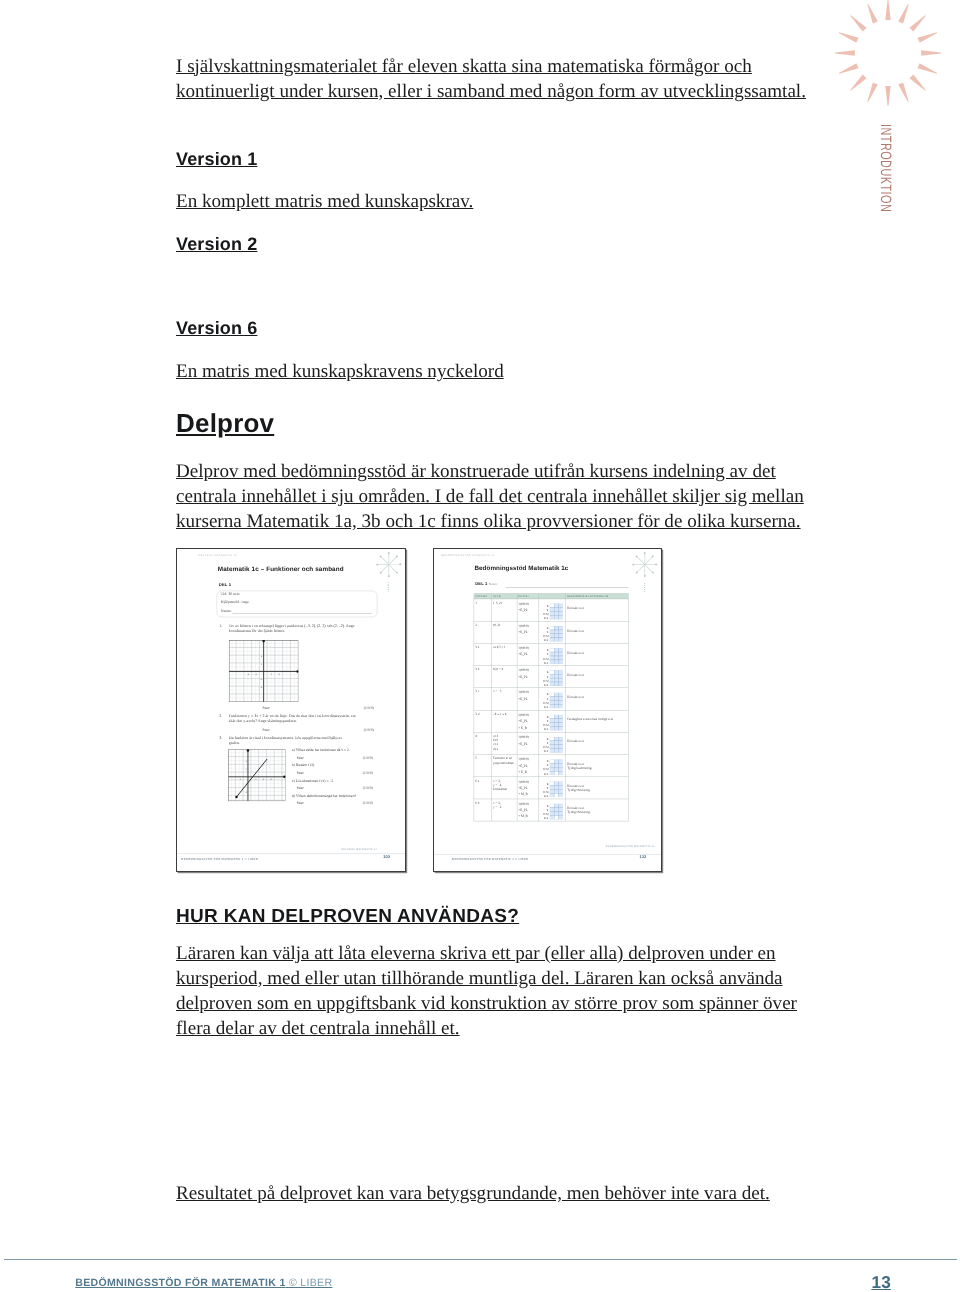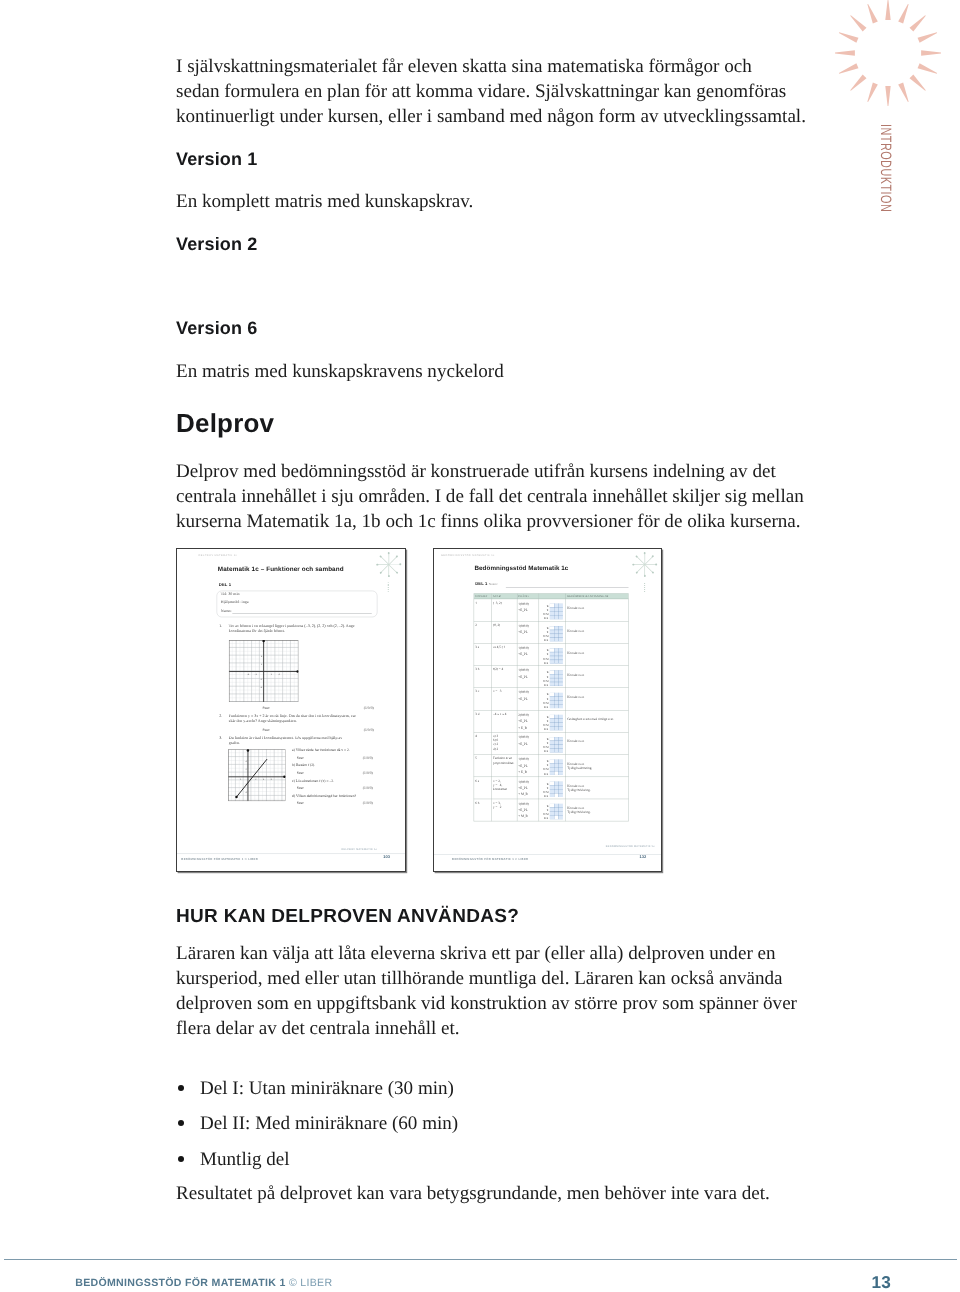--- a/index.html
+++ b/index.html
@@ -1,21 +1,21 @@
 <!DOCTYPE html>
 <html><head>
 <meta charset="utf-8">
 <style>
   html,body{margin:0;padding:0;}
   body{width:960px;height:1292px;background:#ffffff;overflow:hidden;position:relative;
        font-family:"Liberation Serif",serif;-webkit-font-smoothing:antialiased;text-rendering:geometricPrecision;}
   .page{position:absolute;left:0;top:0;width:960px;height:1292px;}
   .serif{font-family:"Liberation Serif",serif;font-size:19.1px;line-height:25px;color:#1c1c1c;}
   .sans{font-family:"Liberation Sans",sans-serif;font-weight:bold;color:#17181a;}
-  .abs{position:absolute;}
+  .abs{position:absolute;text-decoration:underline;}
   .nw{white-space:nowrap;}
 
   
   #intro-para{left:176px;top:53.5px;}
   .ver-h{left:176px;font-size:18px;letter-spacing:0.15px;}
   .ver-b{left:176px;}
 
   h2.delprov{margin:0;left:176px;top:407.7px;font-size:26px;letter-spacing:0.2px;}
   #delprov-para{left:176px;top:458.7px;}
 
@@ -82,35 +82,34 @@
   .t-starlbl{position:absolute;left:606.3px;top:96px;width:3.2px;height:27px;
             background:repeating-linear-gradient(to bottom,#c3d3cb 0 3px,transparent 3px 6px);}
 </style>
 </head>
 <body>
 
 <div class="page">
 
   <div class="abs serif nw" id="intro-para">
     <div>I självskattningsmaterialet får eleven skatta sina matematiska förmågor och</div>
-    <div>sedan formulera en plan för att komma vidare. Självskattningar kan genomföras</div>
     <div>kontinuerligt under kursen, eller i samband med någon form av utvecklingssamtal.</div>
   </div>
 
   <div class="abs sans ver-h" style="top:148.9px">Version 1</div>
   <div class="abs serif ver-b nw" style="top:189.3px">En komplett matris med kunskapskrav.</div>
   <div class="abs sans ver-h" style="top:233.9px">Version 2</div>
   <div class="abs sans ver-h" style="top:318.3px">Version 6</div>
   <div class="abs serif ver-b nw" style="top:359.4px">En matris med kunskapskravens nyckelord</div>
 
   <h2 class="abs sans delprov">Delprov</h2>
   <div class="abs serif nw" id="delprov-para">
     <div>Delprov med bedömningsstöd är konstruerade utifrån kursens indelning av det</div>
     <div>centrala innehållet i sju områden. I de fall det centrala innehållet skiljer sig mellan</div>
-    <div>kurserna Matematik 1a, 1b och 1c finns olika provversioner för de olika kurserna.</div>
+    <div>kurserna Matematik 1a, 3b och 1c finns olika provversioner för de olika kurserna.</div>
   </div>
 
   <div class="thumb" id="thumb1">
    <div class="tsheet">
     <div class="t-head" style="left:62px;top:12.5px">DELPROV MATEMATIK 1c</div>
     <div class="t-title" style="left:117.5px;top:45px;font-size:18.3px;letter-spacing:0.25px">Matematik 1c – Funktioner och samband</div>
     <div class="t-del" style="left:120px;top:96px">DEL 1</div>
     <div class="t-box" style="left:114.4px;top:119.6px;width:461.2px;height:76.2px"></div>
     <div class="t-lbl" style="left:125.9px;top:124.2px">Tid: 30 min</div>
     <div class="t-lbl" style="left:125.9px;top:146.9px">Hjälpmedel: inga</div>
@@ -638,25 +637,20 @@
   </div>
 
   <h2 class="abs sans hur">HUR KAN DELPROVEN ANVÄNDAS?</h2>
   <div class="abs serif nw" id="hur-p1">
     <div>Läraren kan välja att låta eleverna skriva ett par (eller alla) delproven under en</div>
     <div>kursperiod, med eller utan tillhörande muntliga del. Läraren kan också använda</div>
     <div>delproven som en uppgiftsbank vid konstruktion av större prov som spänner över</div>
     <div>flera delar av det centrala innehåll et.</div>
   </div>
 
-  <ul class="bullets serif">
-    <li><span class="dot"></span><span>Del I: Utan miniräknare (30 min)</span></li>
-    <li><span class="dot"></span><span>Del II: Med miniräknare (60 min)</span></li>
-    <li><span class="dot"></span><span>Muntlig del</span></li>
-  </ul>
 
   <div class="abs serif nw" id="hur-p3">
     <div>Resultatet på delprovet kan vara betygsgrundande, men behöver inte vara det.</div>
   </div>
 
   <div class="abs" id="sidebar">
     <div id="sunburst">
       <svg width="120" height="120" viewBox="0 0 120 120" aria-hidden="true">
         <g fill="#eec0b3">
           <path d="M62.70 26.90 L60.40 7.00 L59.60 7.00 L57.30 26.90 Z"></path>

